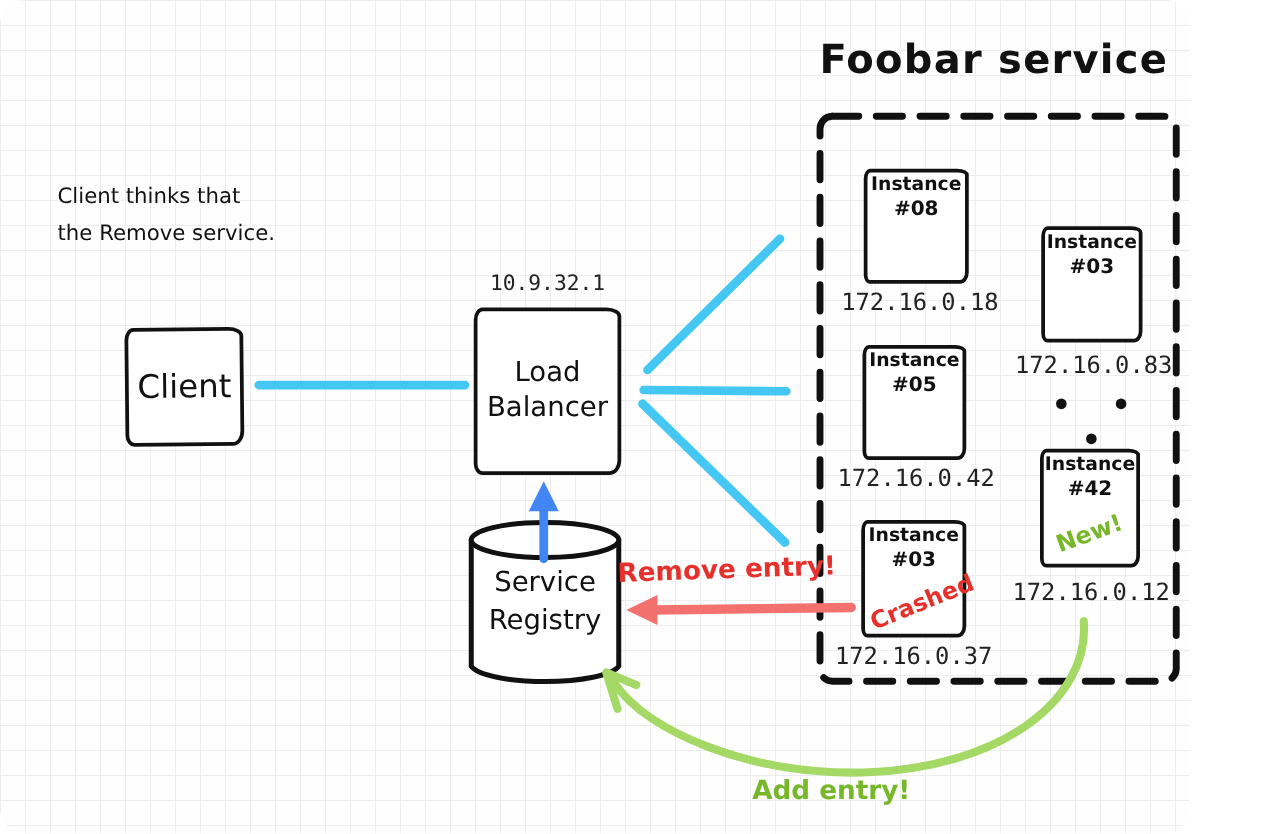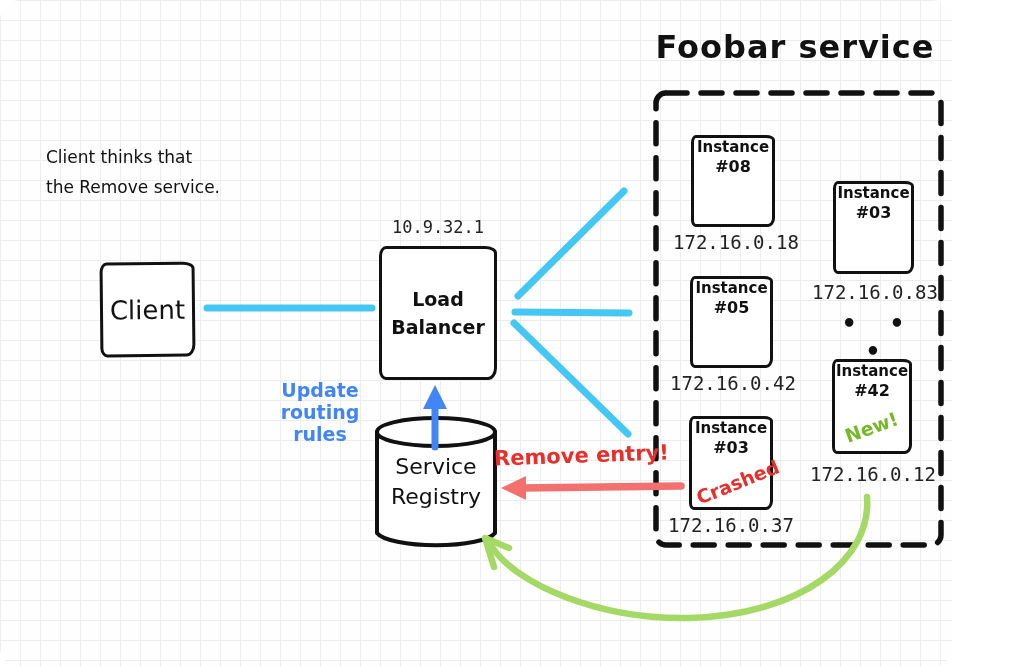--- a/index.html
+++ b/index.html
@@ -16,21 +16,21 @@
   .layer{z-index:3;}
   .title{font-size:32px;font-weight:600;letter-spacing:1px;text-align:center;}
   .note{font-size:17px;line-height:30px;font-weight:500;}
   .sketch-box{
     background:#fff;border:3.5px solid #111;
     border-radius:7px 12px 9px 7px / 10px 7px 12px 9px;
     display:flex;flex-direction:column;align-items:center;justify-content:center;
     text-align:center;box-sizing:border-box;
   }
   .client-label{font-size:26px;font-weight:500;}
-  .lb-label{font-size:19px;line-height:28px;font-weight:700;}
+  .lb-label{font-size:22px;line-height:28px;font-weight:400;}
   .ip{font-family:"DejaVu Sans Mono",monospace;font-size:19px;color:#222;text-align:center;white-space:nowrap;}
   .ip-lb{font-size:17px;}
   .registry-label{font-size:22px;line-height:30px;font-weight:500;text-align:center;}
   .inst-box{
     background:#fff;border:3px solid #111;
     border-radius:5px 9px 7px 5px / 8px 5px 9px 7px;
     display:flex;flex-direction:column;align-items:center;justify-content:flex-start;
     box-sizing:border-box;position:relative;
   }
   .inst-title{font-size:15px;font-weight:600;line-height:19px;}
@@ -82,32 +82,29 @@
     <span class="client-label">Client</span>
   </div>
 
   <div class="abs layer ip ip-lb" style="left:378px;top:217px;width:120px;">10.9.32.1</div>
 
   <div class="abs layer sketch-box" style="left:379px;top:246px;width:118px;height:134px;">
     <span class="lb-label">Load</span>
     <span class="lb-label">Balancer</span>
   </div>
 
-  <div class="abs layer blue-note" style="left:255px;top:379px;width:130px;">
-    <div>Update</div>
-    <div>routing rules</div>
-  </div>
 
   <div class="abs layer registry-label" style="left:377px;top:452px;width:118px;">
     <div>Service</div>
     <div>Registry</div>
   </div>
 
   <div class="abs layer red-note" style="left:494px;top:444px;width:145px;">Remove entry!</div>
 
+  <div class="abs layer green-note" style="left:590px;top:620px;width:150px;">Add entry!</div>
 
   <div class="abs layer">
     <div class="abs inst-box" style="left:691px;top:135px;width:84px;height:92px;">
       <span class="inst-title">Instance</span>
       <span class="inst-num">#08</span>
     </div>
     <div class="abs ip" style="left:673px;top:231px;width:120px;">172.16.0.18</div>
   </div>
 
   <div class="abs layer">

